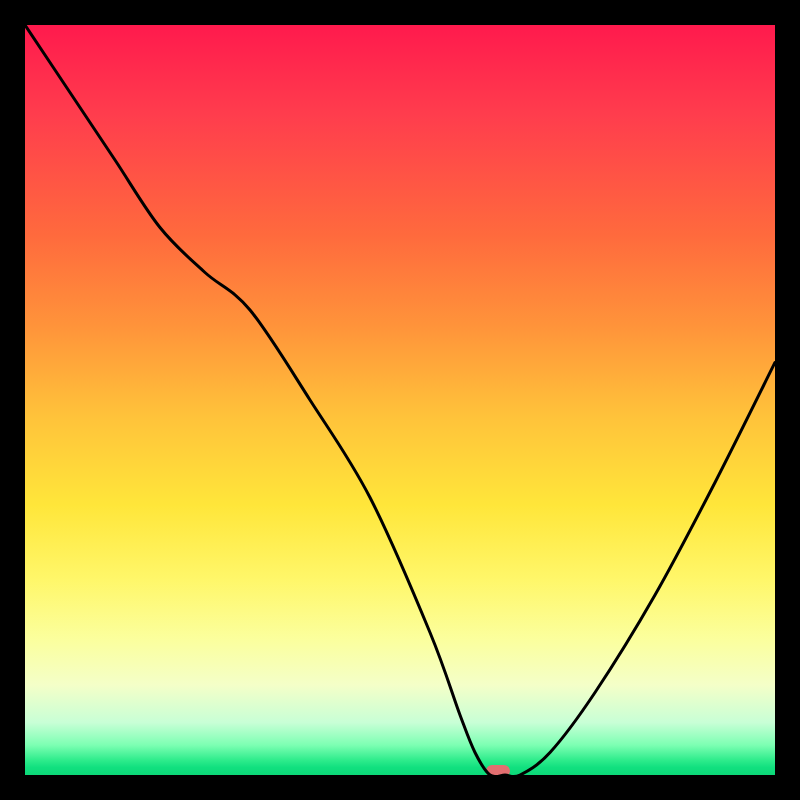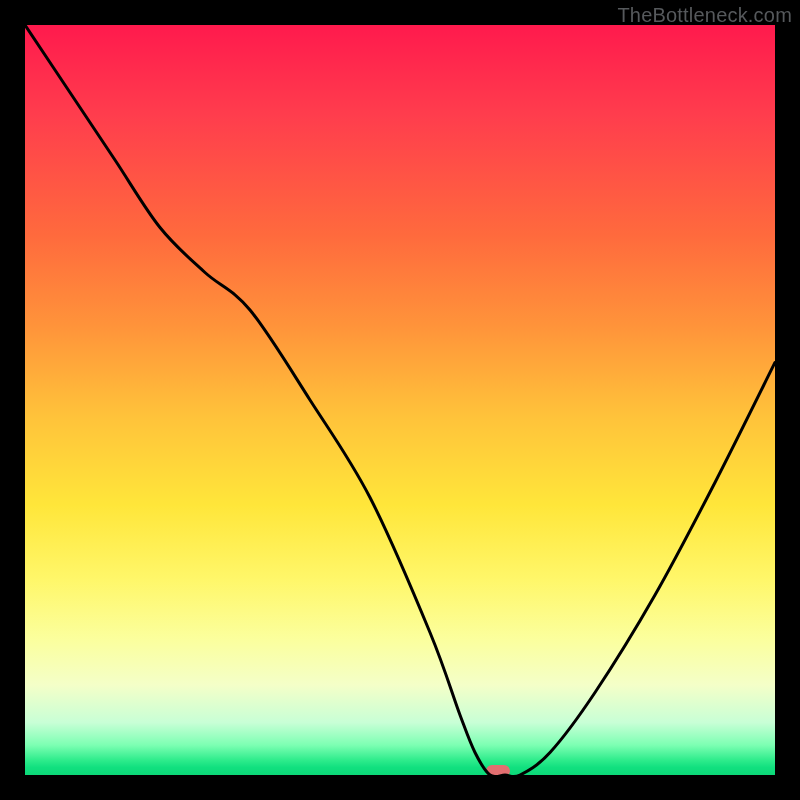--- a/index.html
+++ b/index.html
@@ -74,14 +74,13 @@
 <body>
 
 <div class="frame">
   <div class="plot">
     <div class="gradient"></div>
     <div class="marker" id="trough-marker" style="left: 472.5px; top: 746px;"></div>
     <svg class="curve" id="curve-svg" viewBox="0 0 750 750" preserveAspectRatio="none">
       <path id="curve-path" d="M 0 0 C 7.5 11.25, 30 45, 45 67.5 C 60 90, 75 112.5, 90 135 C 105 157.5, 120 183.75, 135 202.5 C 150 221.25, 165 233.74999999999994, 180 247.49999999999994 C 195 261.24999999999994, 207.5 263.75, 225 285 C 242.5 306.25, 265 343.75, 285 375 C 305 406.25, 325 433.75, 345 472.5 C 365 511.25, 390 571.25, 405 607.5 C 420 643.75, 427.49999999999994 670, 434.99999999999994 690 C 442.49999999999994 710, 445 717.5, 450 727.5 C 455 737.5, 460 746.25, 465 750 C 470 753.75, 475 750, 480 750 C 485 750, 487.5 753.75, 495 750 C 502.5 746.25, 512.5 741.25, 525 727.5 C 537.5 713.75, 552.5 693.75, 570 667.5 C 587.5 641.25, 610 605, 630 570 C 650 535, 670 496.25, 690 457.5 C 710 418.75, 740 357.49999999999994, 750 337.49999999999994" fill="none" stroke="#000" stroke-width="3" stroke-linejoin="round" stroke-linecap="round"></path>
     </svg>
   </div>
-  <div class="watermark">TheBottleneck.com</div>
 </div>
 
 </body></html>

